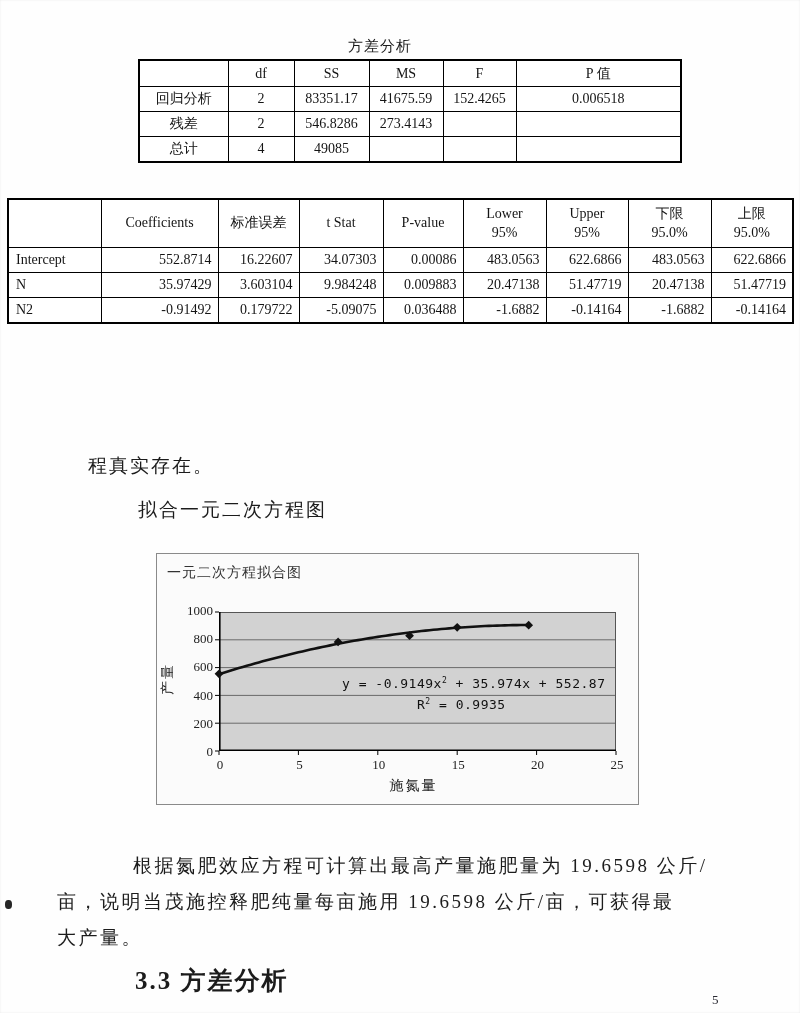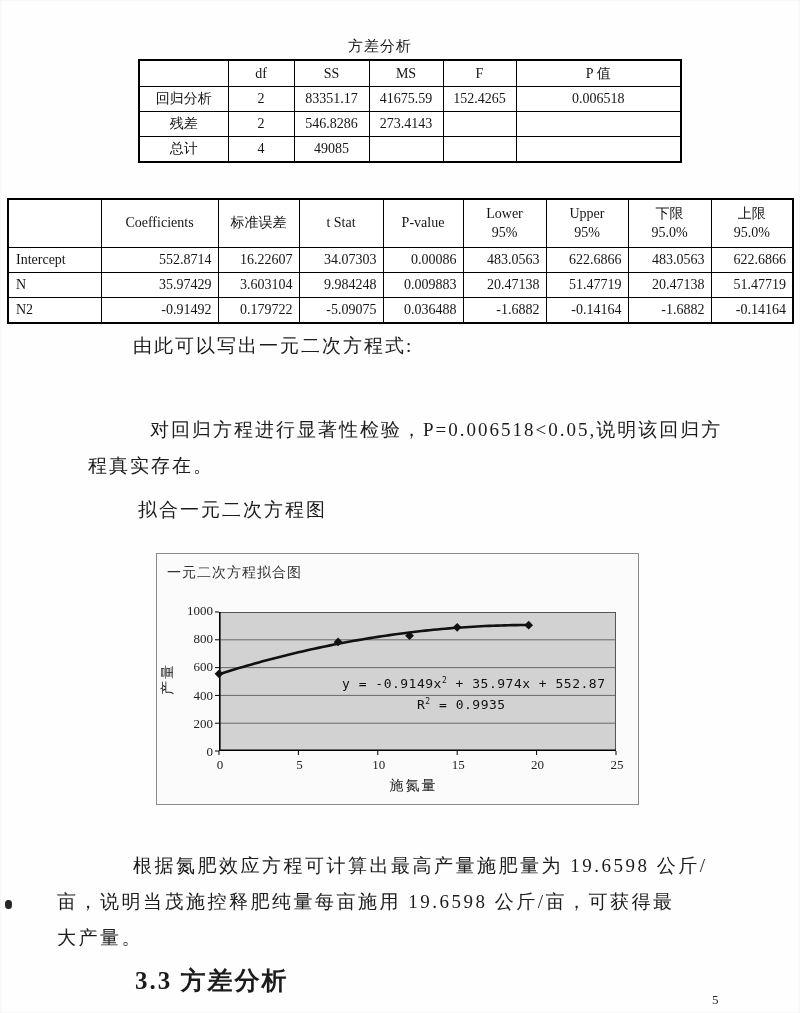--- a/index.html
+++ b/index.html
@@ -163,22 +163,20 @@
       <td>-5.09075</td>
       <td>0.036488</td>
       <td>-1.6882</td>
       <td>-0.14164</td>
       <td>-1.6882</td>
       <td>-0.14164</td>
     </tr>
   </tbody>
     </table>
 
-  <div class="line" style="left:133px; top:333px;">由此可以写出一元二次方程式:</div>
-  <div class="line" style="left:150px; top:417px;">对回归方程进行显著性检验，P=0.006518&lt;0.05,说明该回归方</div>
   <div class="line" style="left:88px; top:453px;">程真实存在。</div>
   <div class="line" style="left:138px; top:497px;">拟合一元二次方程图</div>
 
   <div class="chart">
     <div class="chart-title">一元二次方程拟合图</div>
     <div class="y-axis-title">产量</div>
     <div class="plot" id="plot-area" style="background: rgb(210, 210, 210);">
       <svg id="plot-svg" width="397" height="139" viewBox="0 0 397 139">
           <line x1="0" y1="111.2" x2="397" y2="111.2" stroke="#6a6a6a" stroke-width="1"></line>
           <line x1="0" y1="83.4" x2="397" y2="83.4" stroke="#6a6a6a" stroke-width="1"></line>

